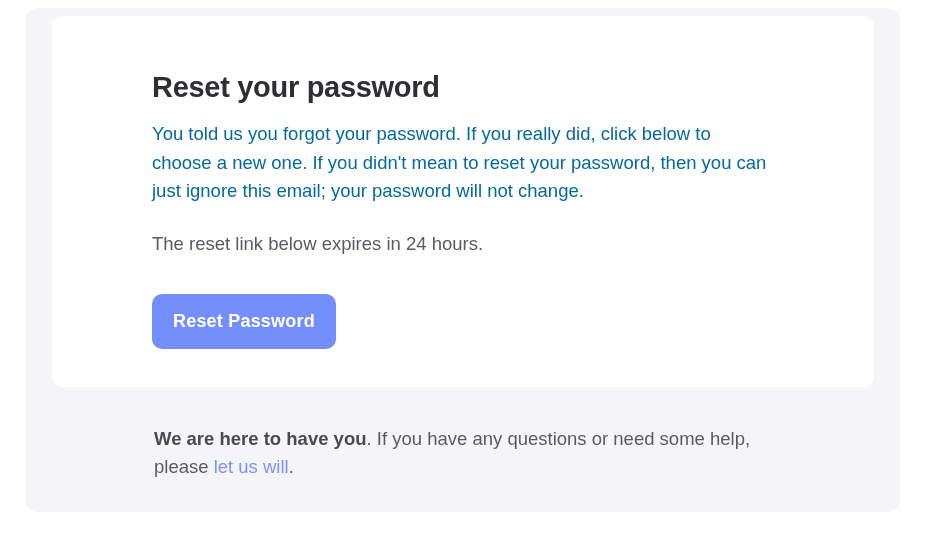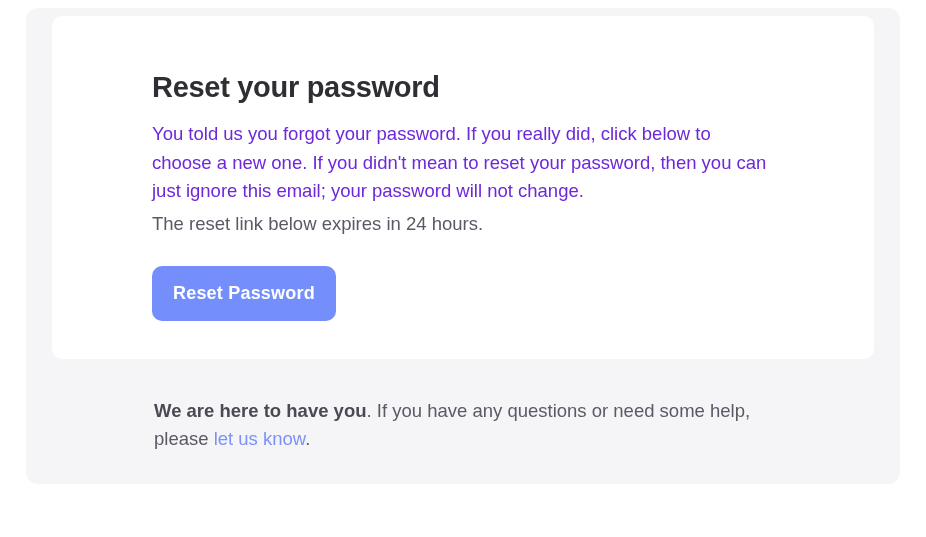--- a/index.html
+++ b/index.html
@@ -28,29 +28,29 @@
     }
     .heading {
       font-size: 29px;
       font-weight: 700;
       color: #2e2e33;
       margin-bottom: 16px;
       letter-spacing: -0.3px;
     }
     .body-text {
       font-size: 18.5px;
-      color: #6d28d9;
+      color: #0369a1;
       line-height: 1.55;
-      margin-bottom: 4px;
+      margin-bottom: 24px;
     }
     .expire-text {
       font-size: 18.5px;
       color: #5a5a66;
       line-height: 1.5;
-      margin-bottom: 28px;
+      margin-bottom: 36px;
     }
     .reset-button {
       display: inline-block;
       background: #748efc;
       color: #ffffff;
       border: none;
       border-radius: 10px;
       padding: 17px 21px;
       font-size: 18px;
       font-weight: 700;
@@ -81,16 +81,16 @@
 
 <div class="outer-container">
   <div class="card">
     <h1 class="heading">Reset your password</h1>
     <p class="body-text">You told us you forgot your password. If you really did, click below to choose a new one. If you didn't mean to reset your password, then you can just ignore this email; your password will not change.</p>
     <p class="expire-text">The reset link below expires in 24 hours.</p>
     <button class="reset-button">Reset Password</button>
   </div>
   <div class="footer">
     <p class="footer-text">
-      <span class="footer-strong">We are here to have you</span><span>. If you have any questions or need some help, please </span><a class="footer-link">let us know</a><span>.</span>
+      <span class="footer-strong">We are here to have you</span><span>. If you have any questions or need some help, please </span><a class="footer-link">let us will</a><span>.</span>
     </p>
   </div>
 </div>
 
 </body></html>

